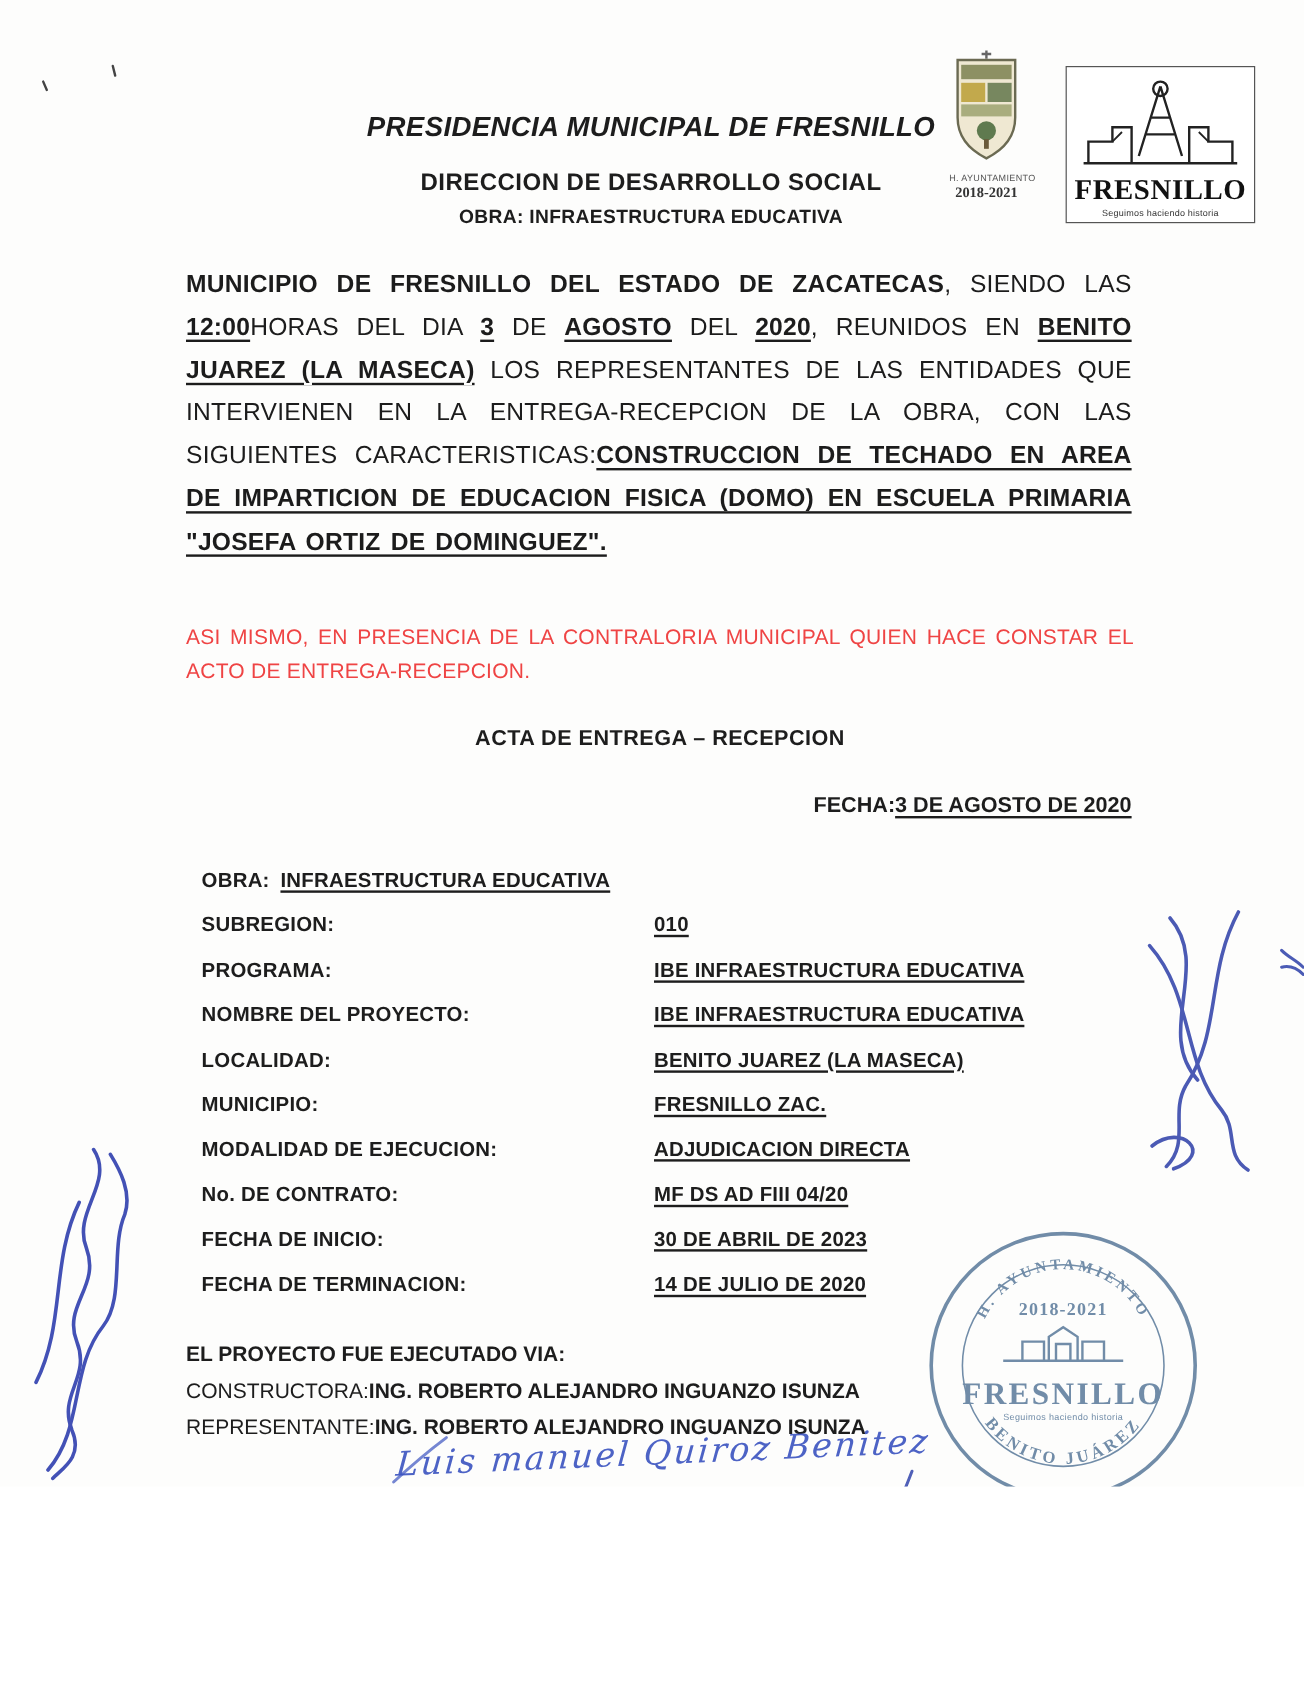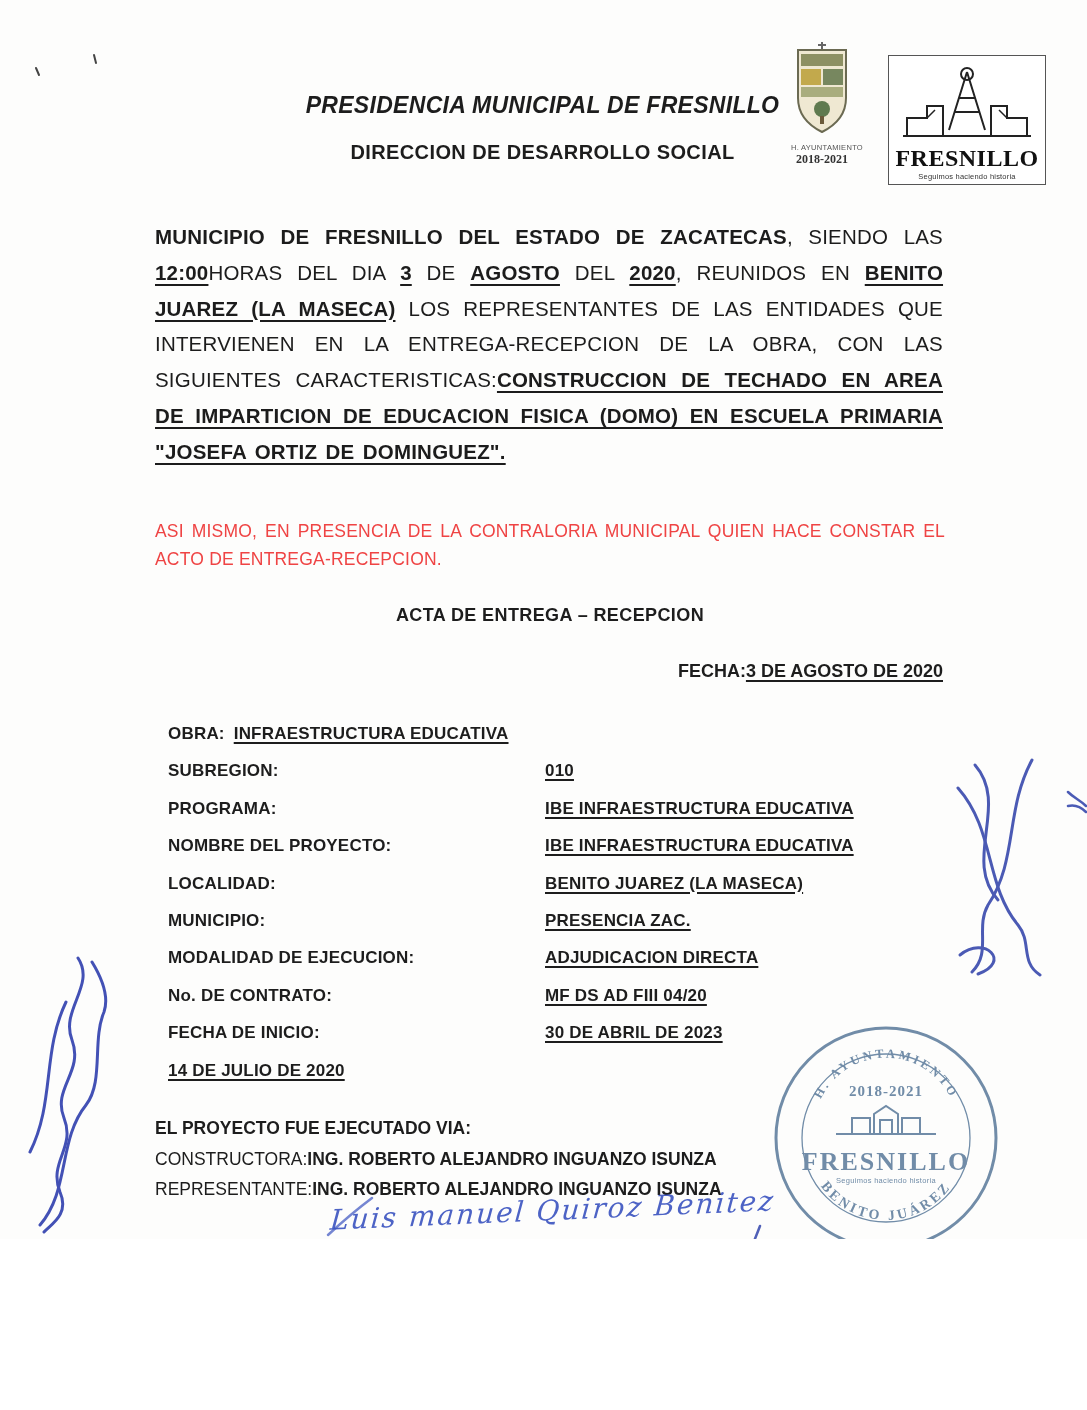--- a/index.html
+++ b/index.html
@@ -83,20 +83,21 @@
   .page-number{position:absolute;left:926px;top:1318px;font-size:16px;color:#333;}
 </style>
 </head>
 <body>
 
 <div class="page">
 
   <header class="doc-header">
     <div class="h1">PRESIDENCIA MUNICIPAL DE FRESNILLO</div>
     <div class="h2">DIRECCION DE DESARROLLO SOCIAL</div>
+    <div class="h3">OBRA: INFRAESTRUCTURA EDUCATIVA</div>
   </header>
 
   <div class="crest crest-top">
     <svg width="58" height="98" viewBox="0 0 58 98">
       <line x1="29" y1="2" x2="29" y2="9" stroke="#666" stroke-width="2"></line>
       <line x1="25" y1="5" x2="33" y2="5" stroke="#666" stroke-width="2"></line>
       <path d="M5,10 h48 v48 q0,22 -24,34 q-24,-12 -24,-34 z" fill="#efe8d2" stroke="#6b6a52" stroke-width="2"></path>
       <rect x="8" y="14" width="42" height="12" fill="#8d9063"></rect>
       <rect x="8" y="29" width="20" height="16" fill="#c2a94c"></rect>
       <rect x="30" y="29" width="20" height="16" fill="#77875f"></rect>
@@ -155,39 +156,40 @@
           <span class="f-value">IBE INFRAESTRUCTURA EDUCATIVA</span>
         </div>
 
         <div class="field-row">
           <span class="f-label">LOCALIDAD:</span>
           <span class="f-value">BENITO JUAREZ (LA MASECA)</span>
         </div>
 
         <div class="field-row">
           <span class="f-label">MUNICIPIO:</span>
-          <span class="f-value">PRESENCIA ZAC.</span>
+          <span class="f-value">FRESNILLO ZAC.</span>
         </div>
 
         <div class="field-row">
           <span class="f-label">MODALIDAD DE EJECUCION:</span>
           <span class="f-value">ADJUDICACION DIRECTA</span>
         </div>
 
         <div class="field-row">
           <span class="f-label">No. DE CONTRATO:</span>
           <span class="f-value">MF DS AD FIII 04/20</span>
         </div>
 
         <div class="field-row">
           <span class="f-label">FECHA DE INICIO:</span>
           <span class="f-value">30 DE ABRIL DE 2023</span>
         </div>
 
         <div class="field-row">
+          <span class="f-label">FECHA DE TERMINACION:</span>
           <span class="f-value">14 DE JULIO DE 2020</span>
         </div>
       </div>
   </div>
 
   <div class="executor">
     <div class="exec-line1">EL PROYECTO FUE EJECUTADO VIA:</div>
     <div>
       <span class="exec-label">CONSTRUCTORA:</span><span class="exec-value">ING. ROBERTO ALEJANDRO INGUANZO ISUNZA</span>
     </div>

